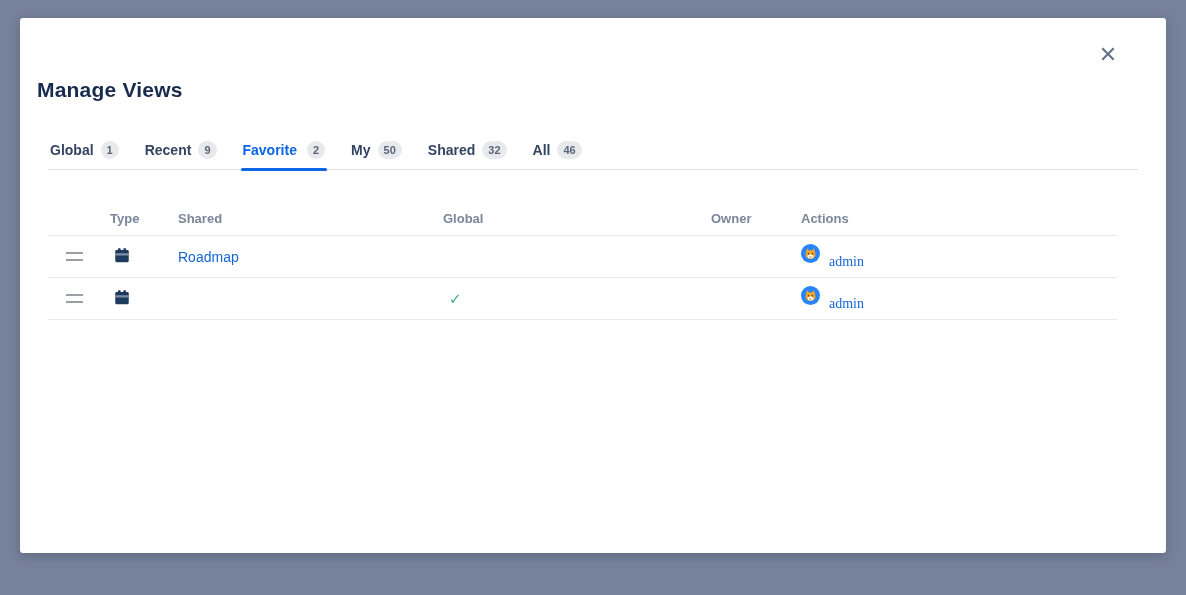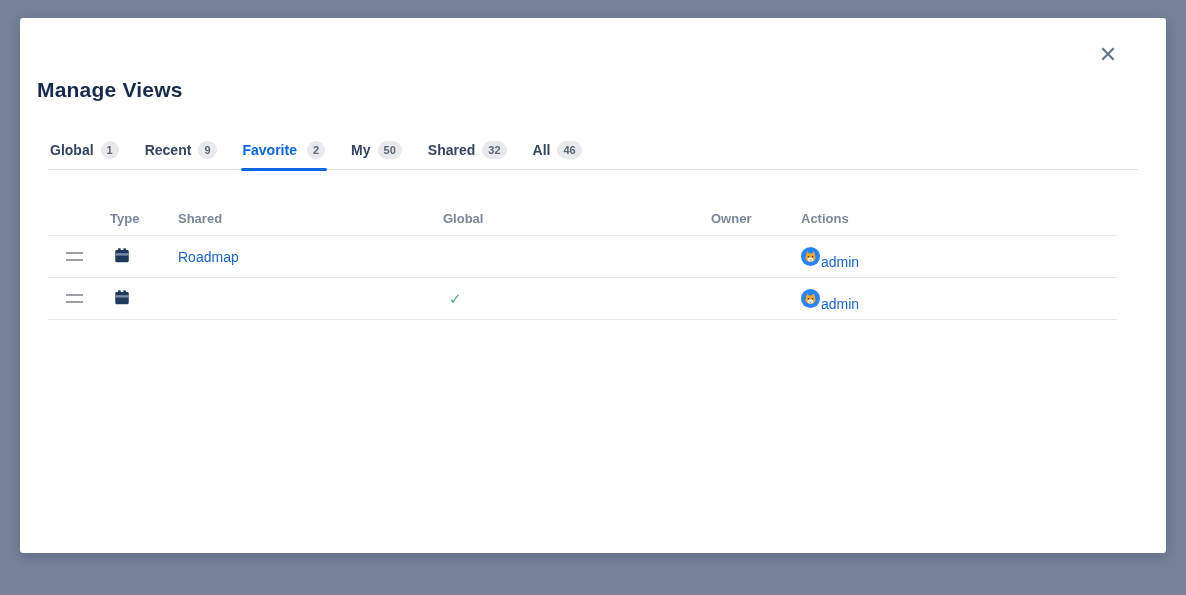--- a/index.html
+++ b/index.html
@@ -87,21 +87,21 @@
     border-top:2px solid var(--handle-color);
     border-bottom:2px solid var(--handle-color);
   }
   .type-icon{display:inline-flex;margin-left:3px;}
   .link{
     color:var(--link-color);text-decoration:none;cursor:pointer;font-size:14px;margin-top:10px;
   }
   .check{
     color:var(--check-green);font-size:15px;font-weight:700;padding-left:6px;
   }
-  .owner-cell{display:flex;align-items:center;gap:1px;}
+  .owner-cell{display:flex;gap:9px;font-family:Liberation Serif, serif;}
   .avatar{width:19px;height:19px;border-radius:50%;flex:0 0 auto;display:inline-flex;}
 </style>
 </head>
 <body>
 
 <div class="modal">
 
   <button class="close-btn">✕</button>
 
   <h1 class="modal-title">Manage Views</h1>

